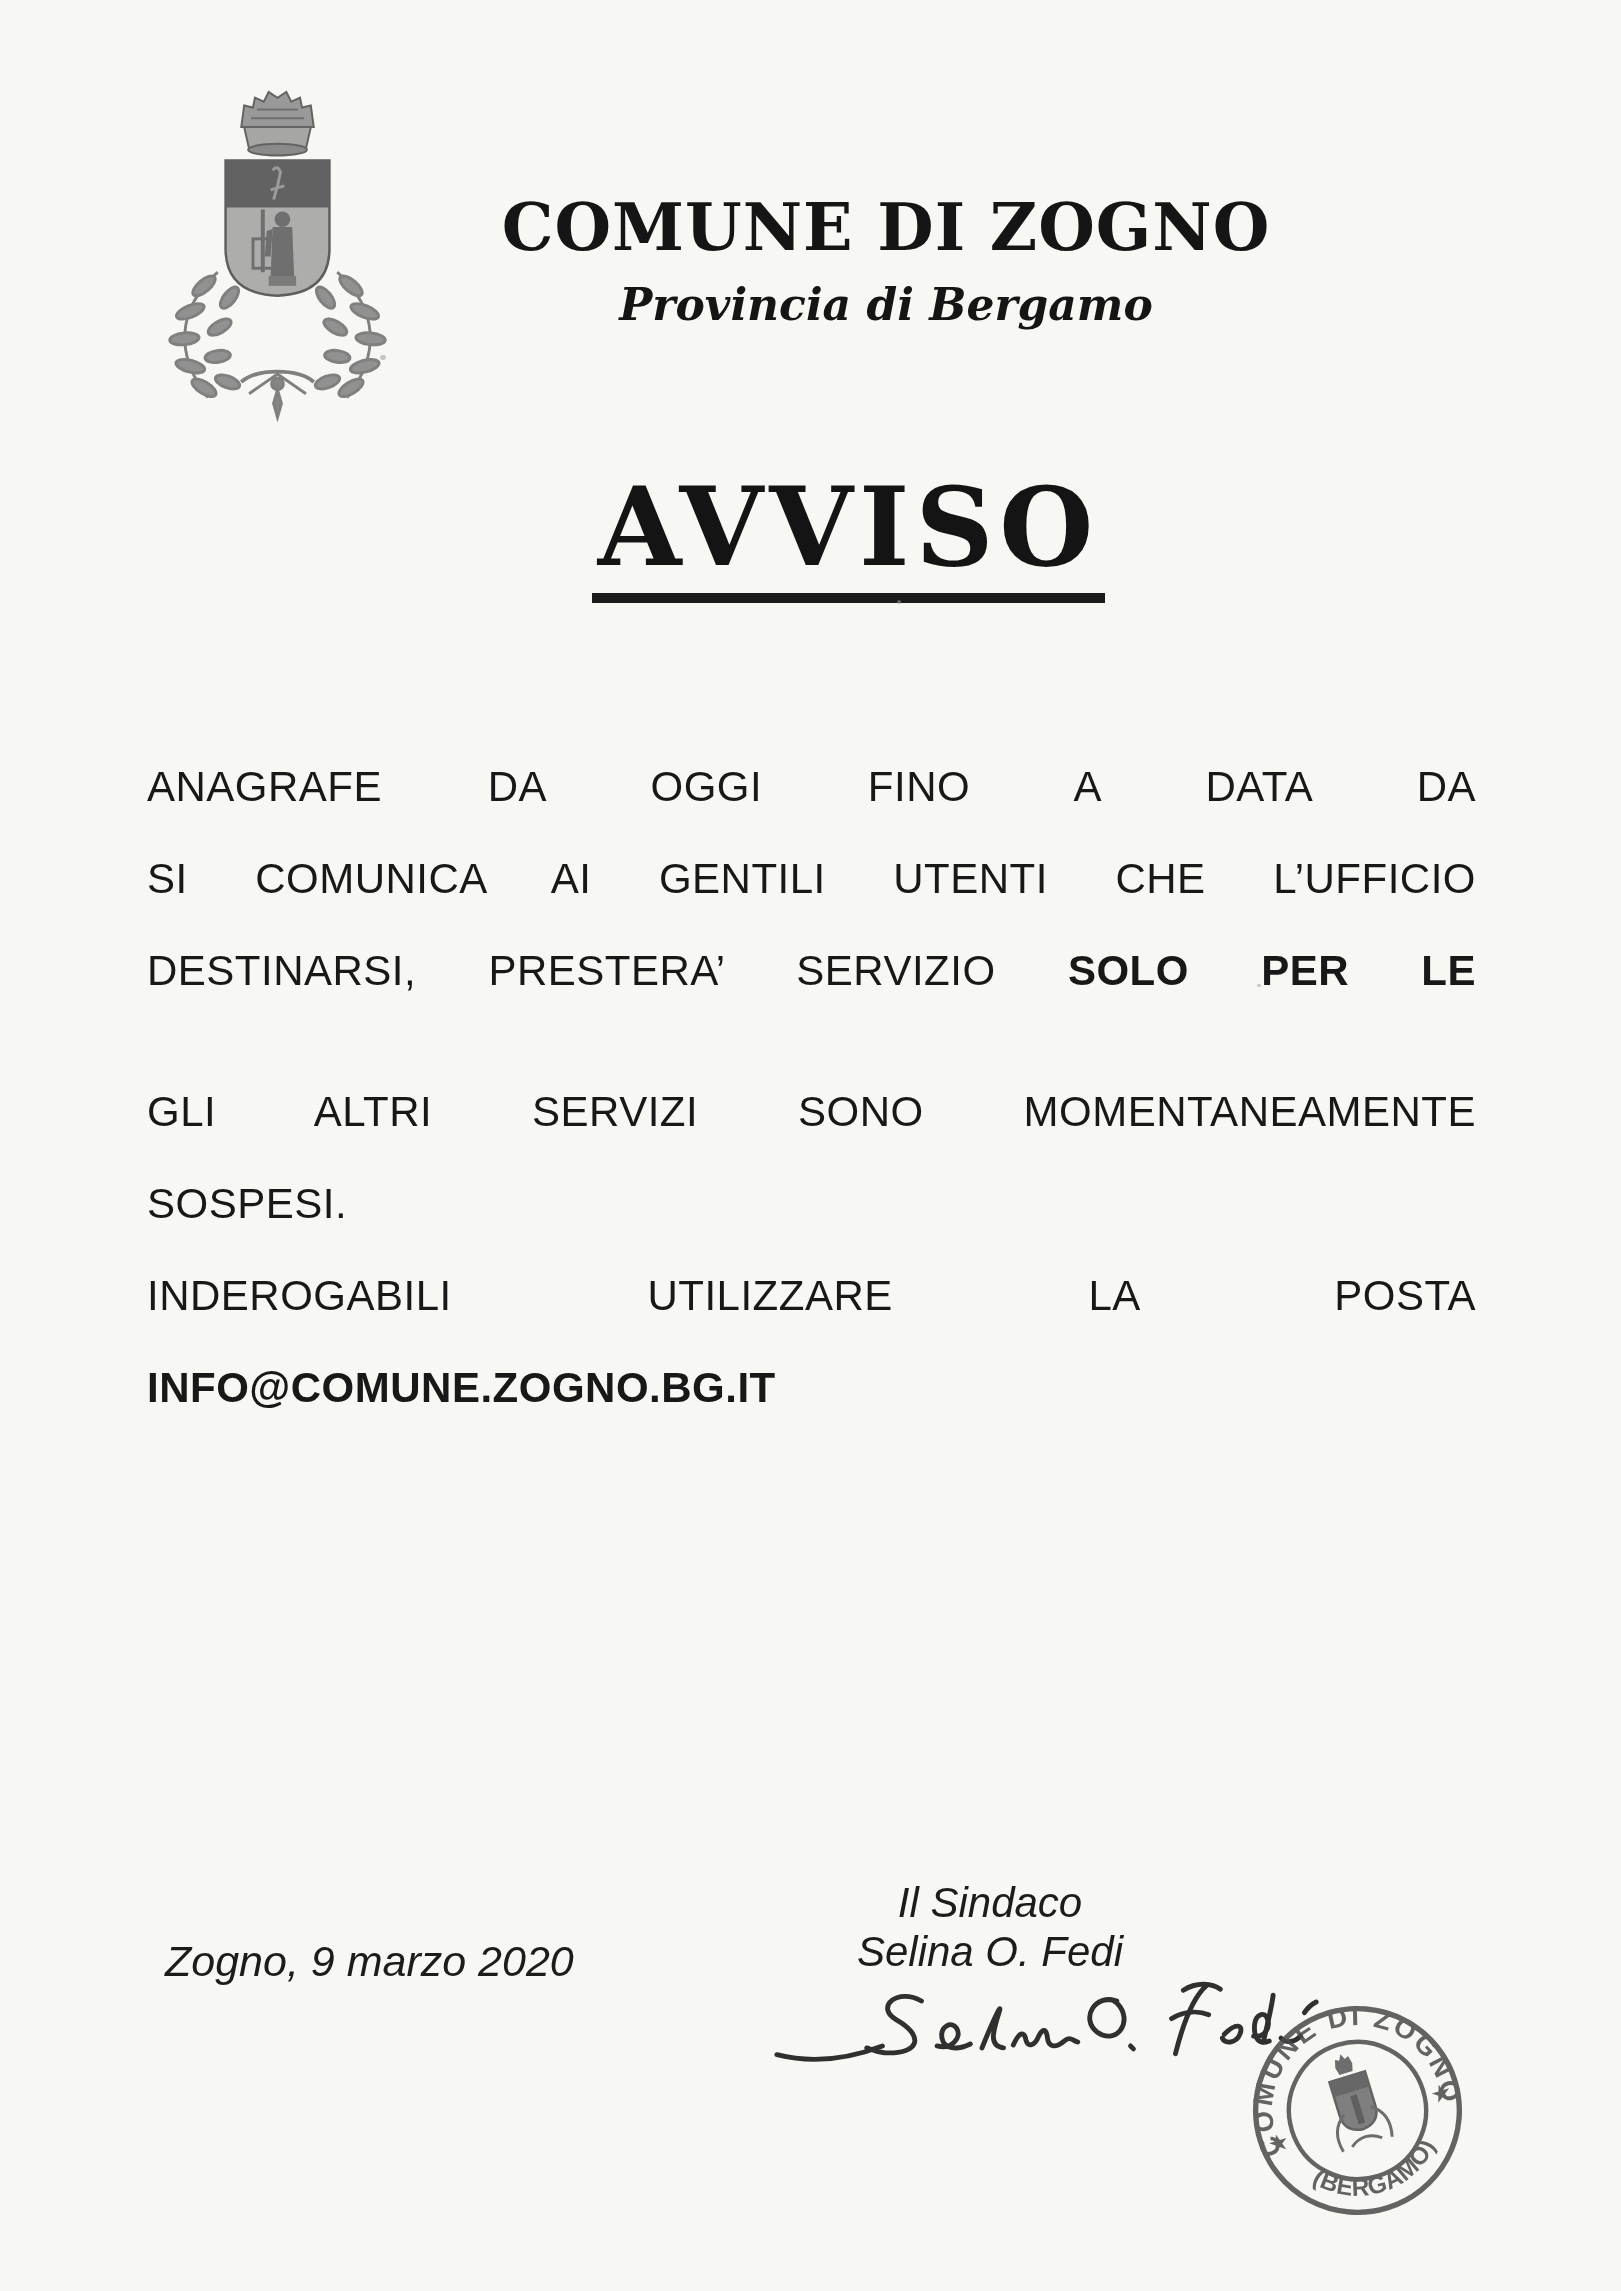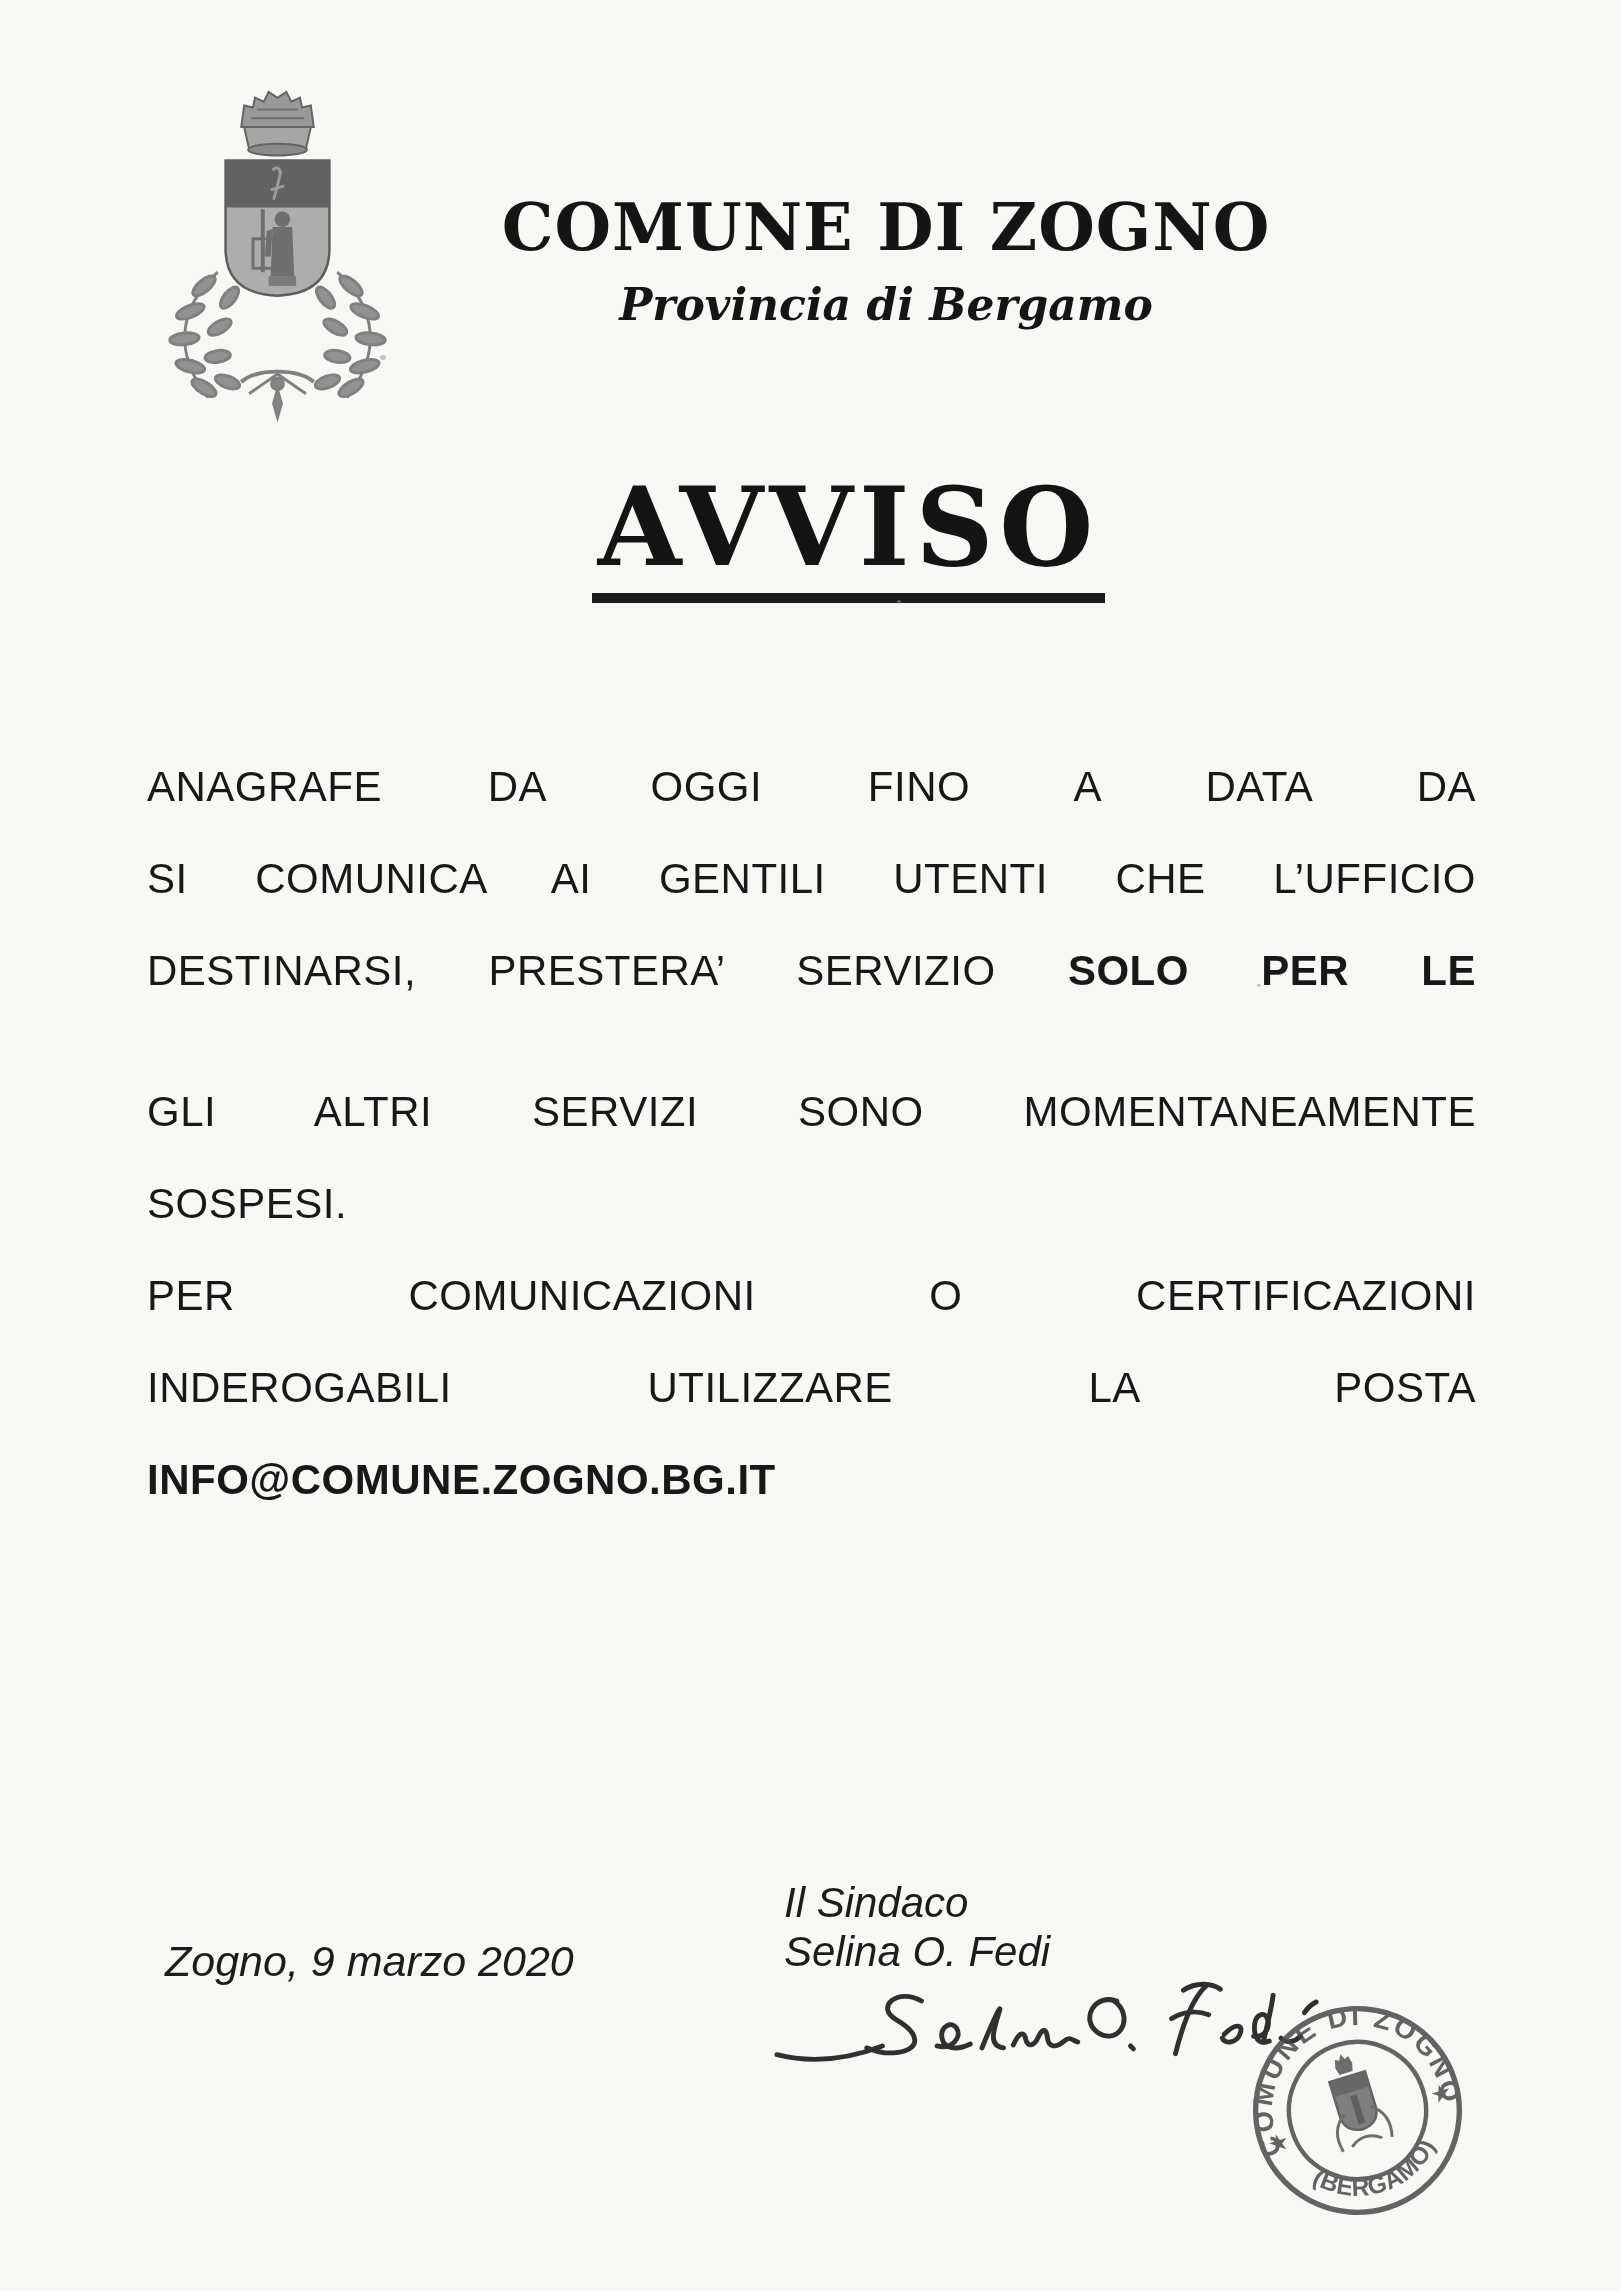--- a/index.html
+++ b/index.html
@@ -24,21 +24,21 @@
   .bodyblock{left:147px;top:741px;width:1329px;}
   .para{margin:0 0 49px 0;}
   .line{height:92px;line-height:92px;font-size:42px;letter-spacing:0.5px;
         color:#181818;text-align:left;white-space:normal;}
   .line.just{text-align:justify;text-align-last:justify;}
   .b{font-weight:bold;}
 
   
   .dateline{left:165px;top:1935px;font-style:italic;font-size:43px;line-height:53px;
             color:#1c1c1c;white-space:nowrap;}
-  .signer{left:784px;top:1878px;width:412px;text-align:left;font-style:italic;
+  .signer{left:784px;top:1878px;width:412px;text-align:center;font-style:italic;
           font-size:42px;line-height:49px;color:#1c1c1c;}
 
   .speck{position:absolute;border-radius:50%;background:#9a9a9a;opacity:.55;}
 
   svg text{user-select:none;}
 </style>
 </head>
 <body>
 
 <svg class="abs" style="left:147px;top:84px" width="261" height="343" viewBox="0 0 266 350" aria-hidden="true">
@@ -106,21 +106,20 @@
 
 <div class="abs bodyblock">
     <div class="para">
       <div class="line just"><span>ANAGRAFE DA OGGI FINO A DATA DA</span></div>
       <div class="line just"><span>SI COMUNICA AI GENTILI UTENTI CHE L’UFFICIO</span></div>
       <div class="line just"><span>DESTINARSI, PRESTERA’ SERVIZIO </span><span class="b">SOLO PER LE</span></div>
     </div>
     <div class="para">
       <div class="line just"><span>GLI ALTRI SERVIZI SONO MOMENTANEAMENTE</span></div>
       <div class="line"><span>SOSPESI.</span></div>
-      <div class="line just"><span>PER COMUNICAZIONI O CERTIFICAZIONI</span></div>
       <div class="line just"><span>INDEROGABILI UTILIZZARE LA POSTA</span></div>
       <div class="line"><span class="b">INFO@COMUNE.ZOGNO.BG.IT</span></div>
     </div>
   </div>
 
 <div class="abs dateline">Zogno, 9 marzo 2020</div>
 
 <div class="abs signer">
   <div>Il Sindaco</div>
   <div>Selina O. Fedi</div>

